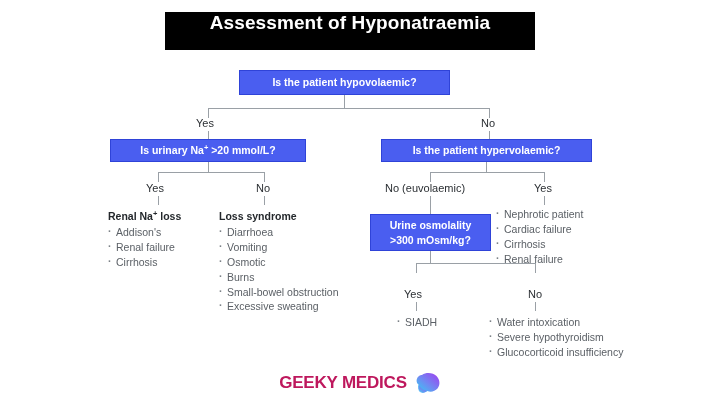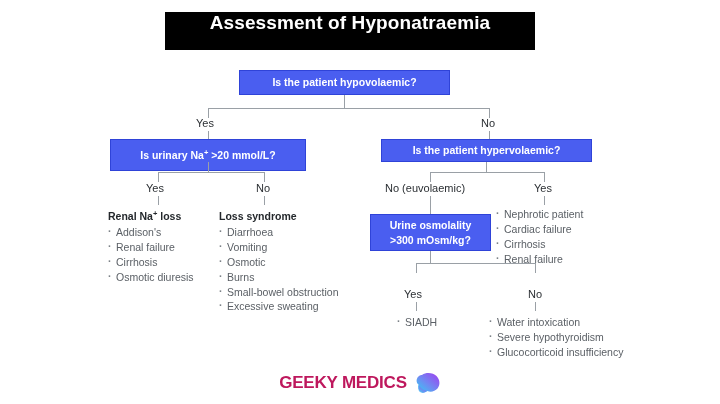--- a/index.html
+++ b/index.html
@@ -55,21 +55,21 @@
     align-items: center;
     justify-content: center;
     text-align: center;
     box-sizing: border-box;
     line-height: 1.35;
     padding: 3px 6px;
   }
   .dbox sup { font-size: 7.5px; vertical-align: super; line-height: 0; }
 
   #box-hypovolaemic { left: 239px; top: 70px; width: 211px; height: 25px; }
-  #box-urinary-na   { left: 110px; top: 139px; width: 196px; height: 32px; }
+  #box-urinary-na   { left: 110px; top: 139px; width: 196px; height: 23px; }
   #box-hypervolaemic{ left: 381px; top: 139px; width: 211px; height: 23px; }
   #box-urine-osm    { left: 370px; top: 214px; width: 121px; height: 37px; }
   #box-urine-osm .inner { display:block; }
 
   
   .ln {
     position: absolute;
     background: #9aa0a6;
   }
   .ln.v { width: 1px; }
@@ -177,21 +177,20 @@
 
   <div class="ln v" style="left:158px; top:196px; height:9px;"></div>
   <div class="ln v" style="left:264px; top:196px; height:9px;"></div>
 
   <div class="listcol" style="left:108px; top:209px;">
     <span class="lhead"><span>Renal Na</span><sup>+</sup><span> loss</span></span>
     <ul>
       <li>Addison's</li>
       <li>Renal failure</li>
       <li>Cirrhosis</li>
-      <li>Osmotic diuresis</li>
     </ul>
   </div>
 
   <div class="listcol" style="left:219px; top:209px; width:122px;">
     <span class="lhead">Loss syndrome</span>
     <ul>
       <li>Diarrhoea</li>
       <li>Vomiting</li>
       <li>Osmotic</li>
       <li>Burns</li>

